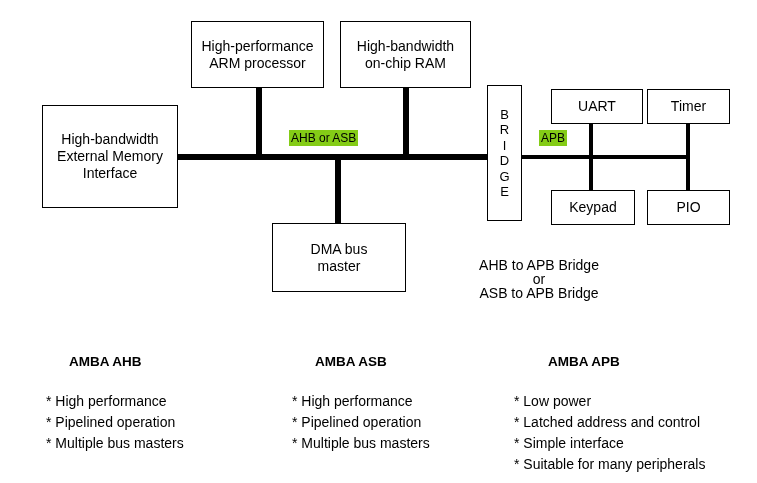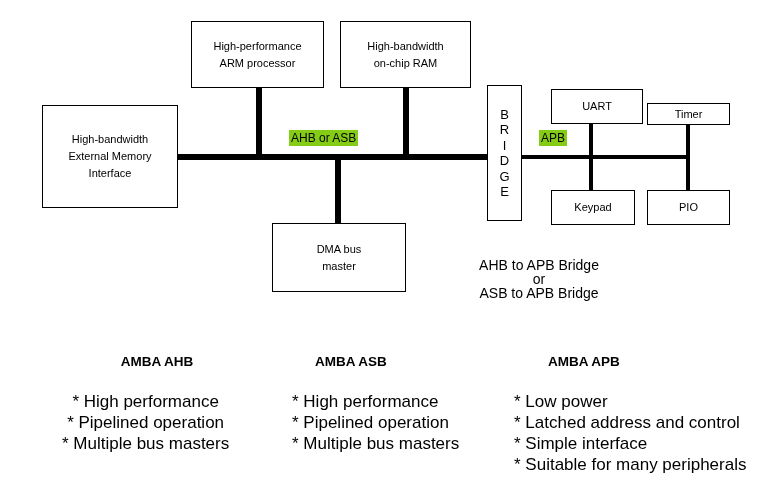--- a/index.html
+++ b/index.html
@@ -20,21 +20,21 @@
   .box {
     position: absolute;
     box-sizing: border-box;
     border: 1px solid #000000;
     background: #ffffff;
     display: flex;
     flex-direction: column;
     align-items: center;
     justify-content: center;
     text-align: center;
-    font-size: 11px;
+    font-size: 14px;
     line-height: 17px;
     z-index: 3;
   }
   .box span { display: block; white-space: nowrap; }
 
   
   .bridge-box {
     position: absolute;
     box-sizing: border-box;
     border: 1px solid #000000;
@@ -81,21 +81,21 @@
 
   
   .legend-col { position: absolute; }
   .legend-title {
     font-size: 13.5px;
     font-weight: bold;
     white-space: nowrap;
     margin: 0 0 22px 0;
   }
   .legend-item {
-    font-size: 17px;
+    font-size: 14px;
     line-height: 21px;
     white-space: nowrap;
   }
 </style>
 </head>
 <body>
 
 <div id="canvas">
 
   <div class="wire-h thick" style="left:176px; top:154px; width:315px;"></div>
@@ -139,21 +139,21 @@
     <span>I</span>
     <span>D</span>
     <span>G</span>
     <span>E</span>
   </div>
 
   <div class="box" style="left:551px; top:89px; width:92px; height:35px;">
     <span>UART</span>
   </div>
 
-  <div class="box" style="left:647px; top:89px; width:83px; height:22px;margin-top:14px;">
+  <div class="box" style="left:647px; top:89px; width:83px; height:35px;">
     <span>Timer</span>
   </div>
 
   <div class="box" style="left:551px; top:190px; width:84px; height:35px;">
     <span>Keypad</span>
   </div>
 
   <div class="box" style="left:647px; top:190px; width:83px; height:35px;">
     <span>PIO</span>
   </div>
@@ -161,21 +161,21 @@
   <div class="label" style="left:289px; top:130px;">AHB or ASB</div>
 
   <div class="label" style="left:539px; top:130px;">APB</div>
 
   <div class="note" style="left:449px; top:258px; width:180px;">
     <div>AHB to APB Bridge</div>
     <div>or</div>
     <div>ASB to APB Bridge</div>
   </div>
 
-  <div class="legend-col" style="left:62px; top:354px;text-align:center;">
+  <div class="legend-col" style="left:46px; top:354px;">
     <div class="legend-title" style="padding-left:23px;">AMBA AHB</div>
     <div class="legend-item">* High performance</div>
     <div class="legend-item">* Pipelined operation</div>
     <div class="legend-item">* Multiple bus masters</div>
   </div>
 
   <div class="legend-col" style="left:292px; top:354px;">
     <div class="legend-title" style="padding-left:23px;">AMBA ASB</div>
     <div class="legend-item">* High performance</div>
     <div class="legend-item">* Pipelined operation</div>

